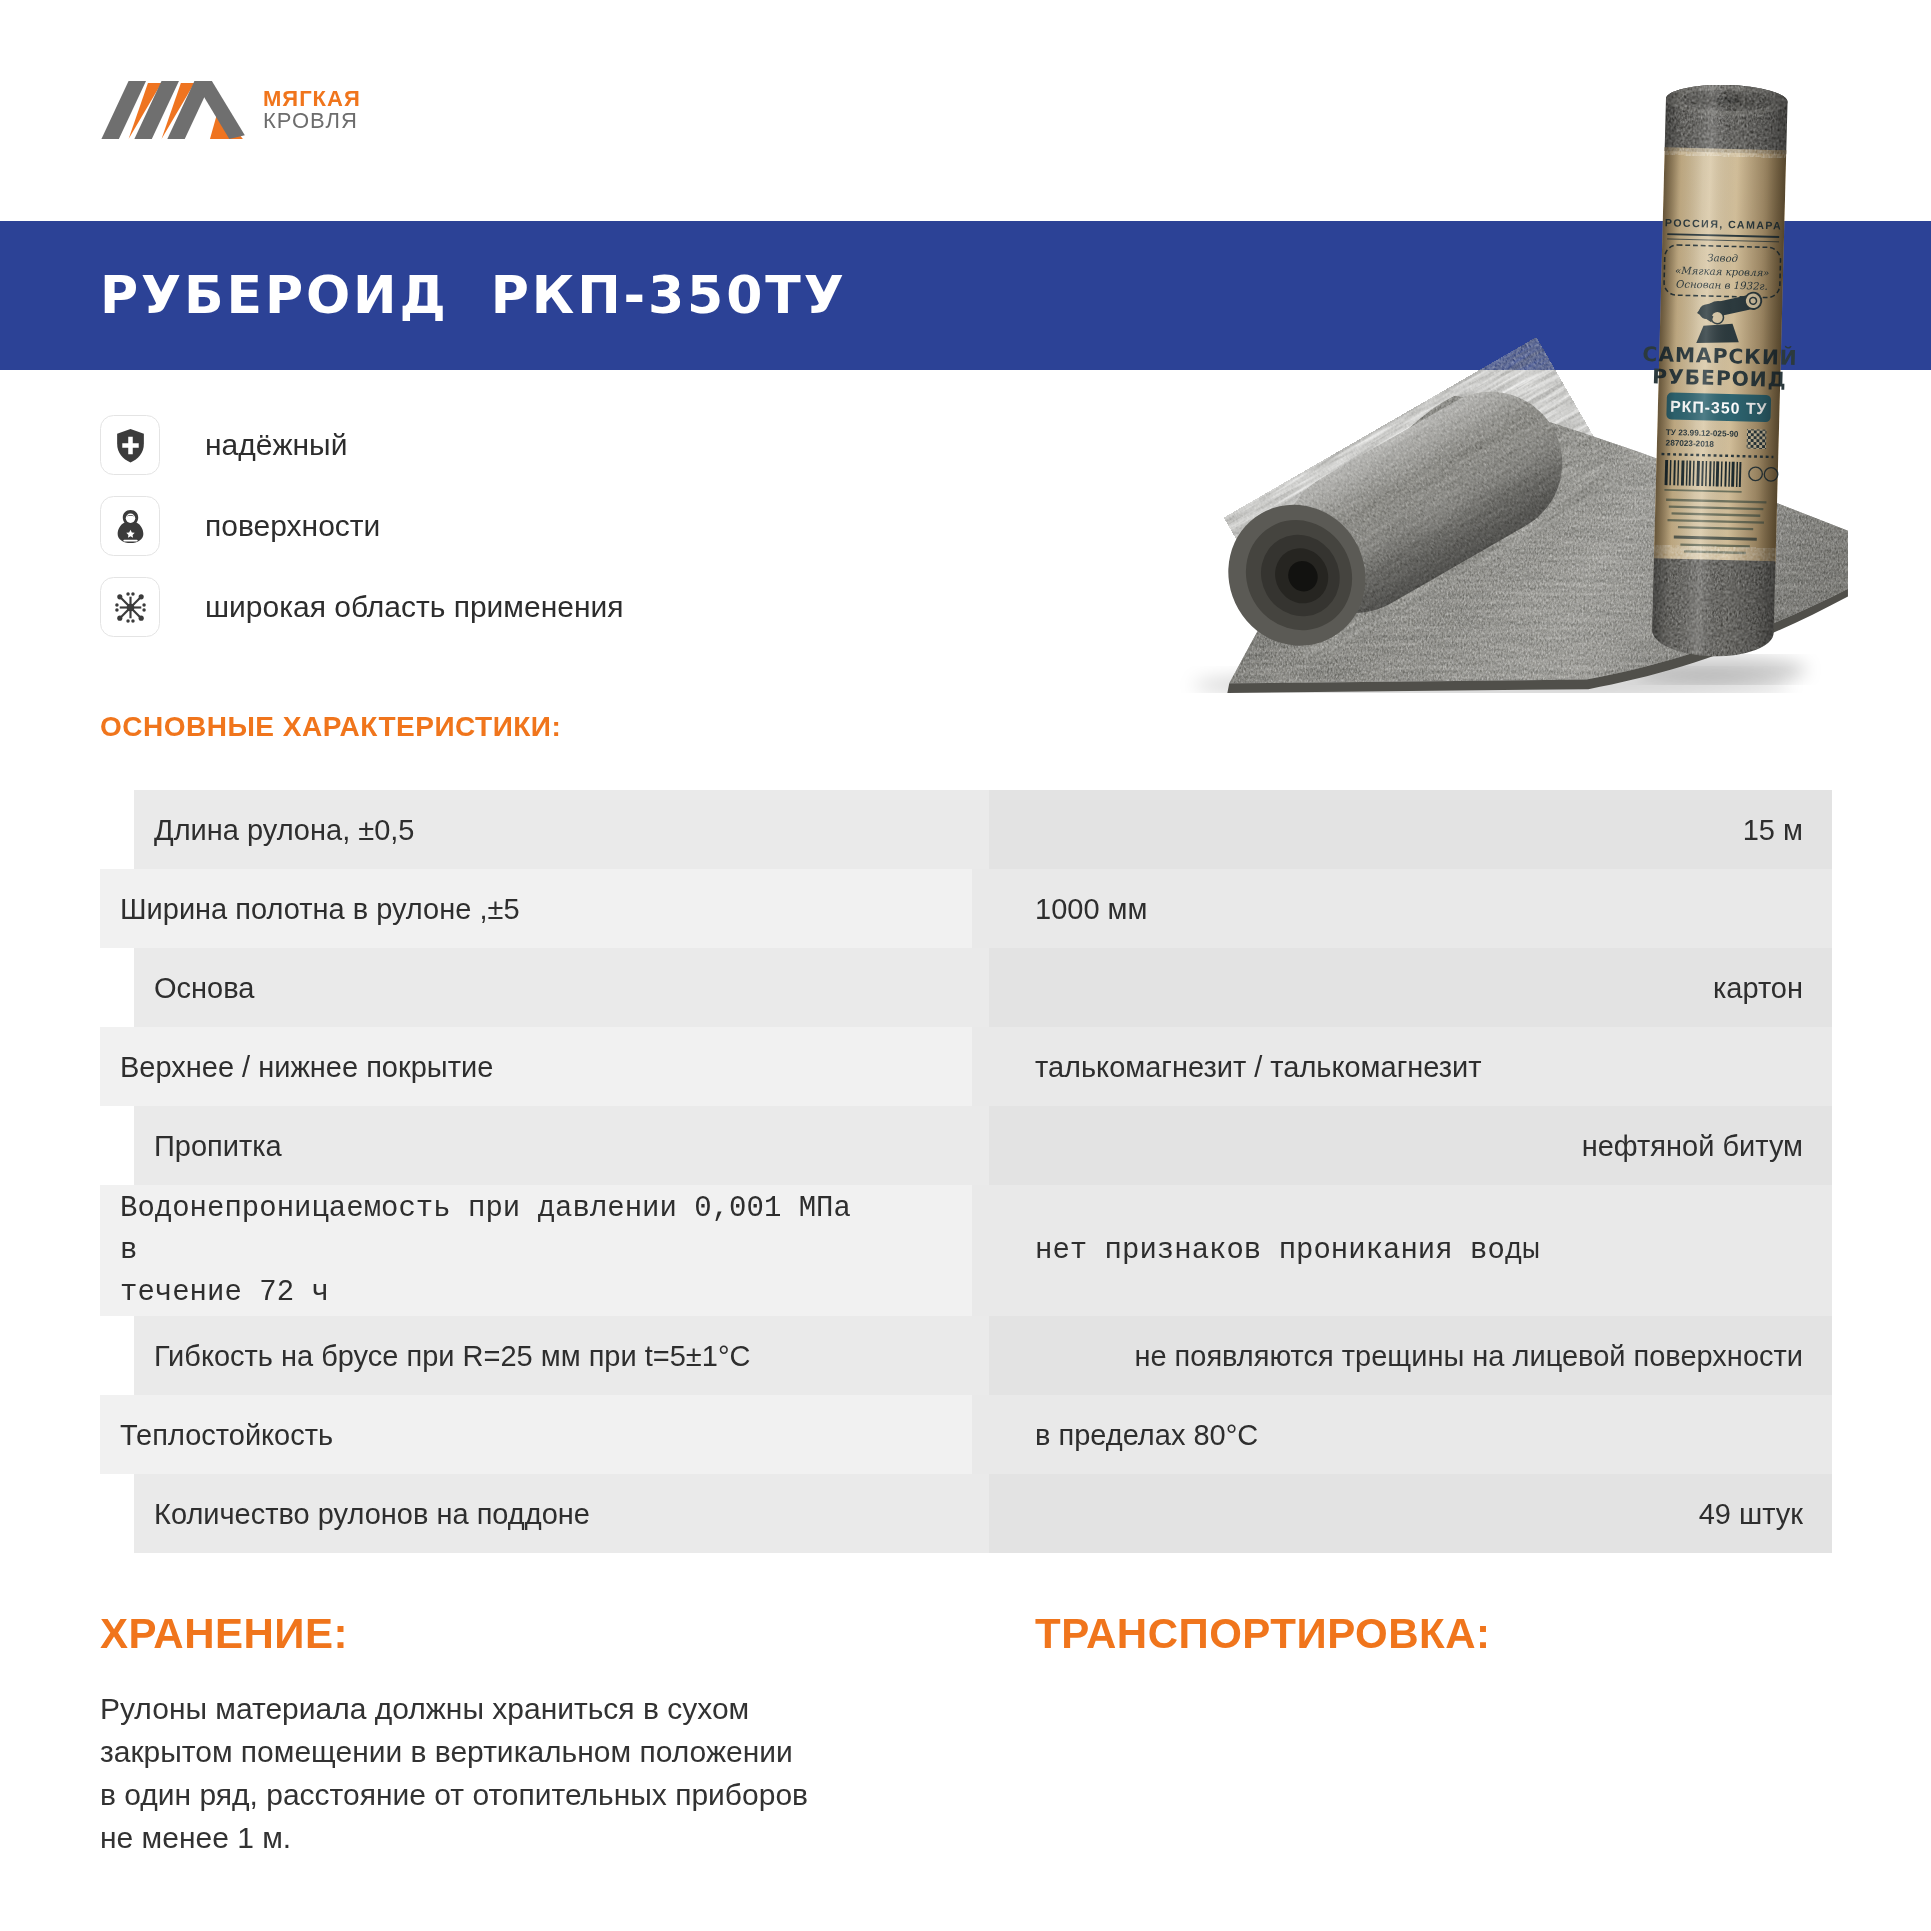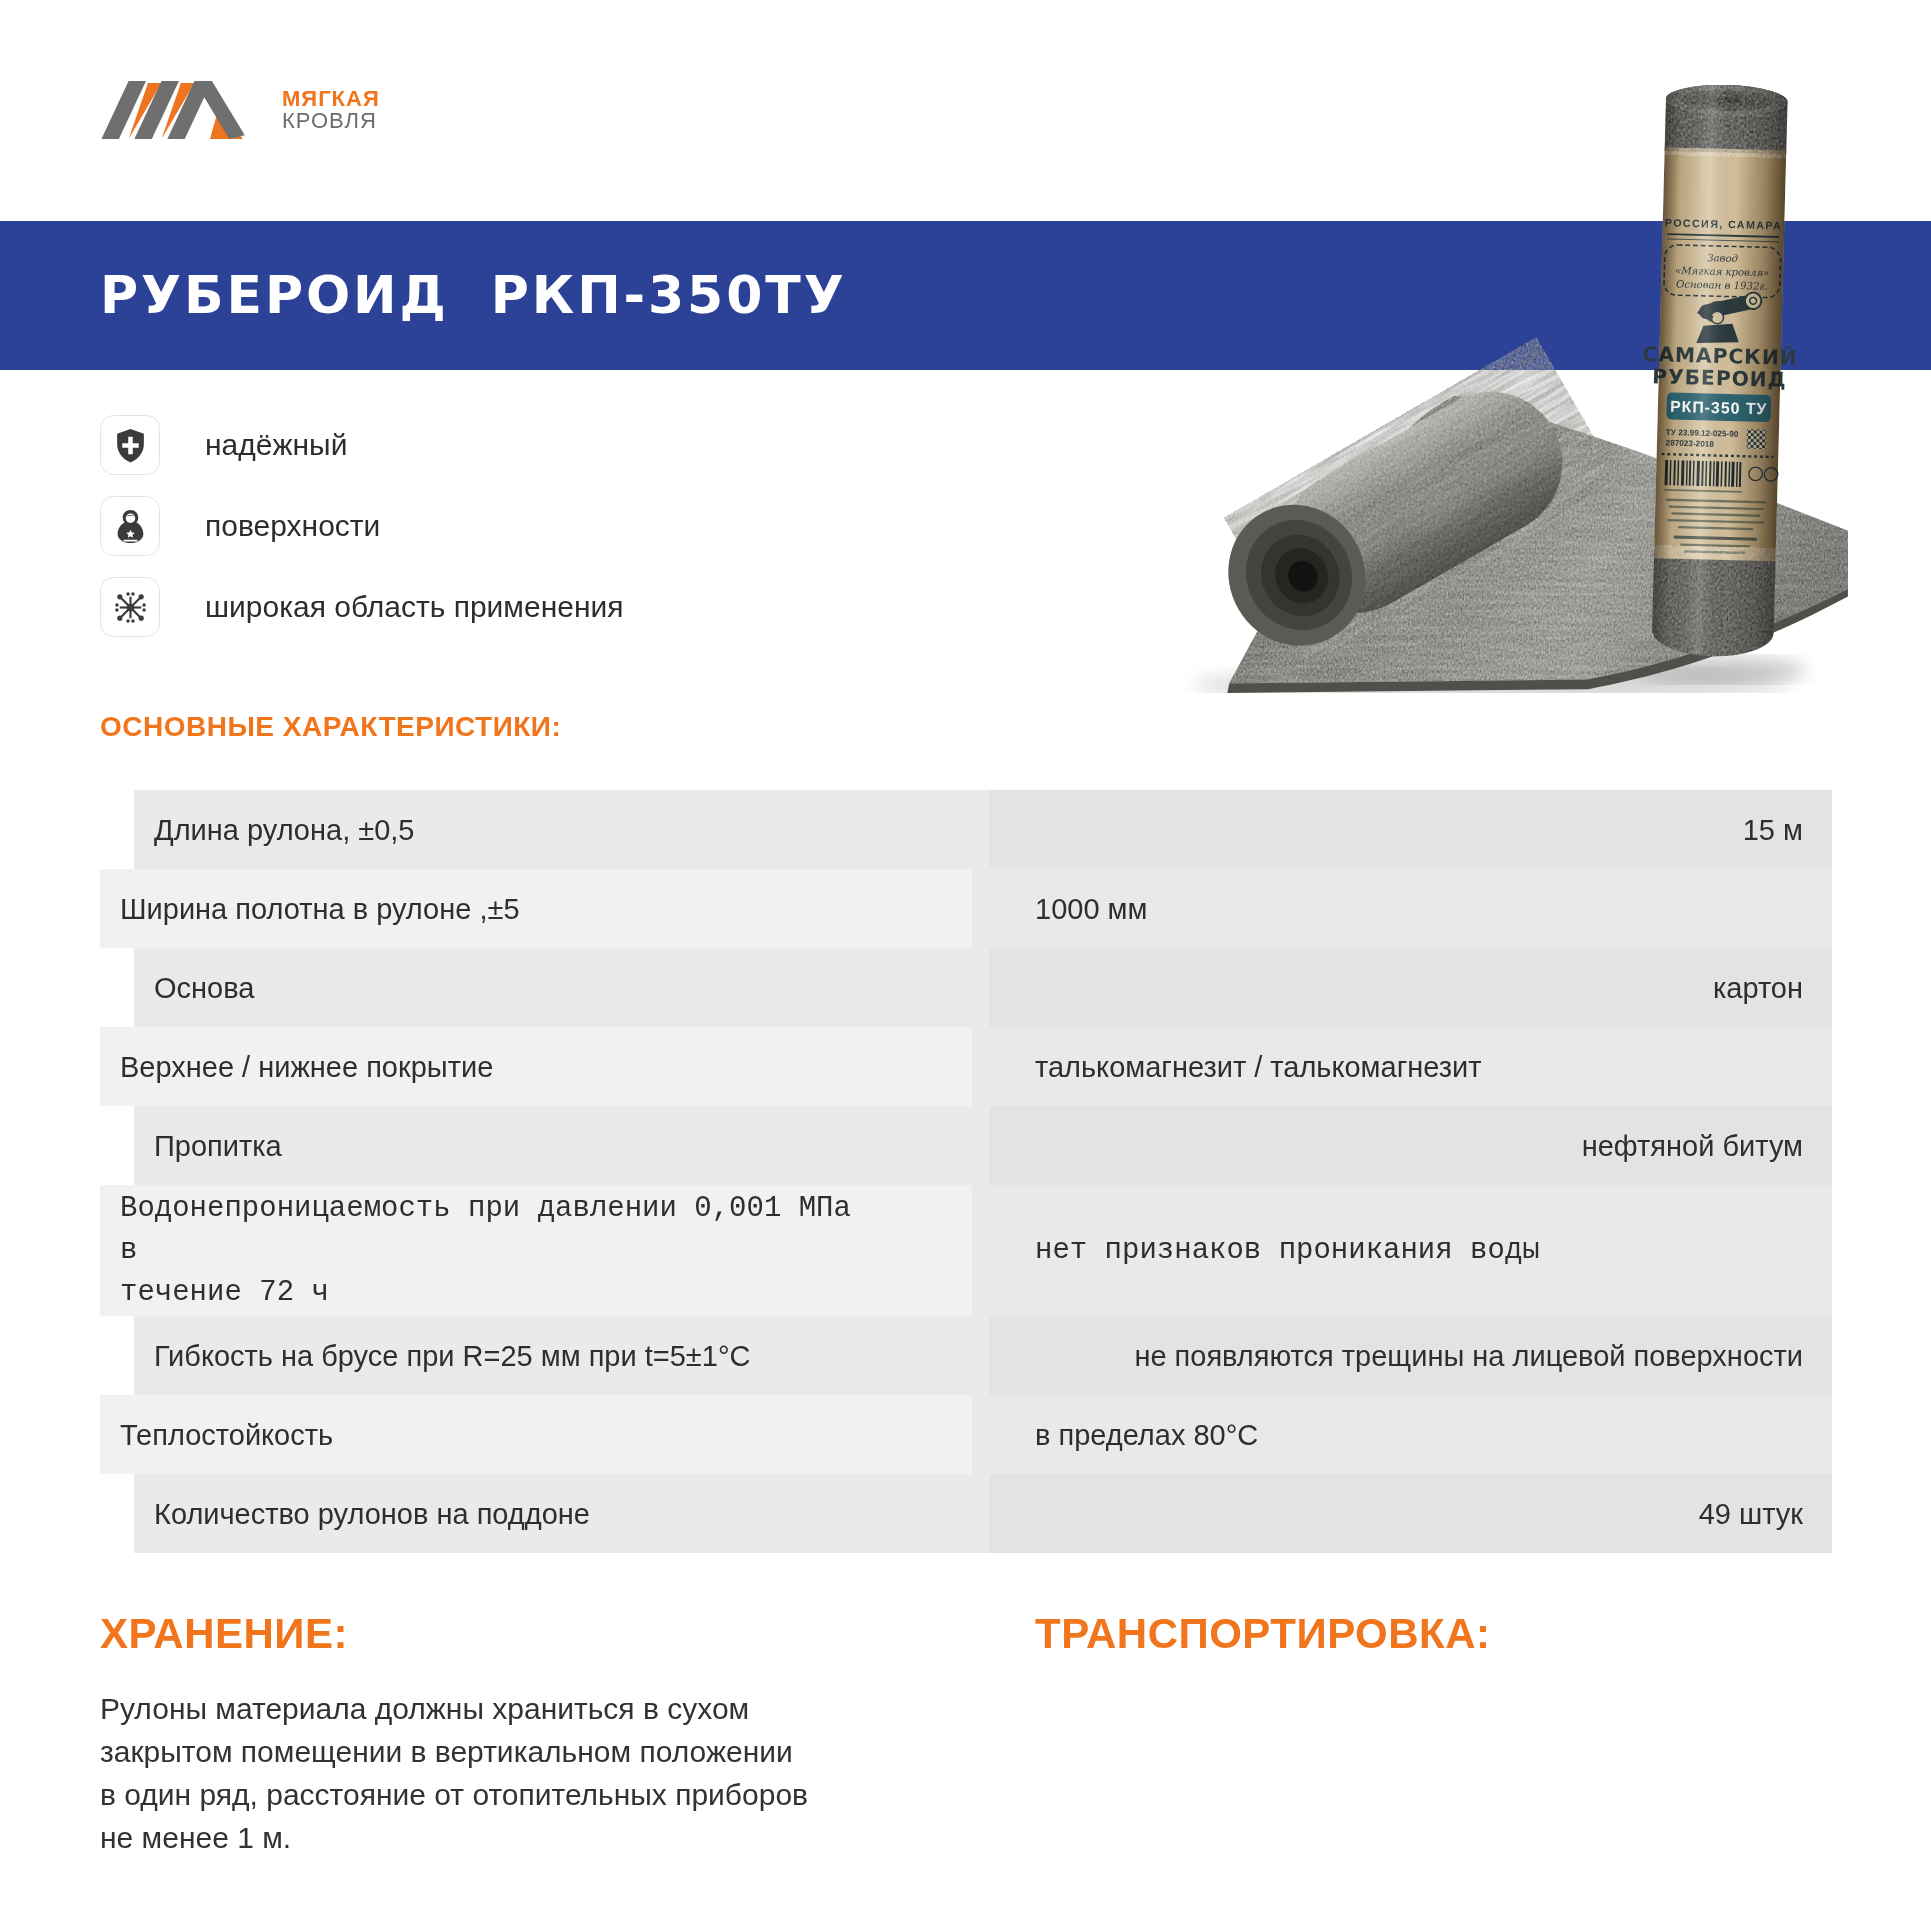--- a/index.html
+++ b/index.html
@@ -1,20 +1,20 @@
 <!DOCTYPE html>
 <html><head>
 <meta charset="utf-8">
 <style>
   html,body{margin:0;padding:0;background:#ffffff;}
   body{width:1931px;height:1931px;position:relative;overflow:hidden;
        font-family:"Liberation Sans",sans-serif;color:#2e2e2e;}
 
   
-  .logo{position:absolute;left:97px;top:79px;display:flex;align-items:center;gap:25px;z-index:3;}
+  .logo{position:absolute;left:97px;top:79px;display:flex;align-items:center;gap:6px;z-index:3;}
   .logo-mark{width:160px;height:62px;}
   .logo-text{display:flex;flex-direction:column;justify-content:center;line-height:22px;}
   .logo-text .l1{color:#f0751c;font-weight:bold;font-size:22px;letter-spacing:1px;}
   .logo-text .l2{color:#6d6d6d;font-weight:normal;font-size:22px;letter-spacing:1px;}
 
   
   .banner{position:absolute;left:0;top:221px;width:1931px;height:149px;background:#2c4296;z-index:1;}
   .banner-title{position:absolute;left:100px;top:50%;transform:translateY(-52%);
     color:#ffffff;font-family:"DejaVu Sans","Liberation Sans",sans-serif;font-weight:bold;
     font-size:52px;letter-spacing:2.9px;white-space:pre;}

